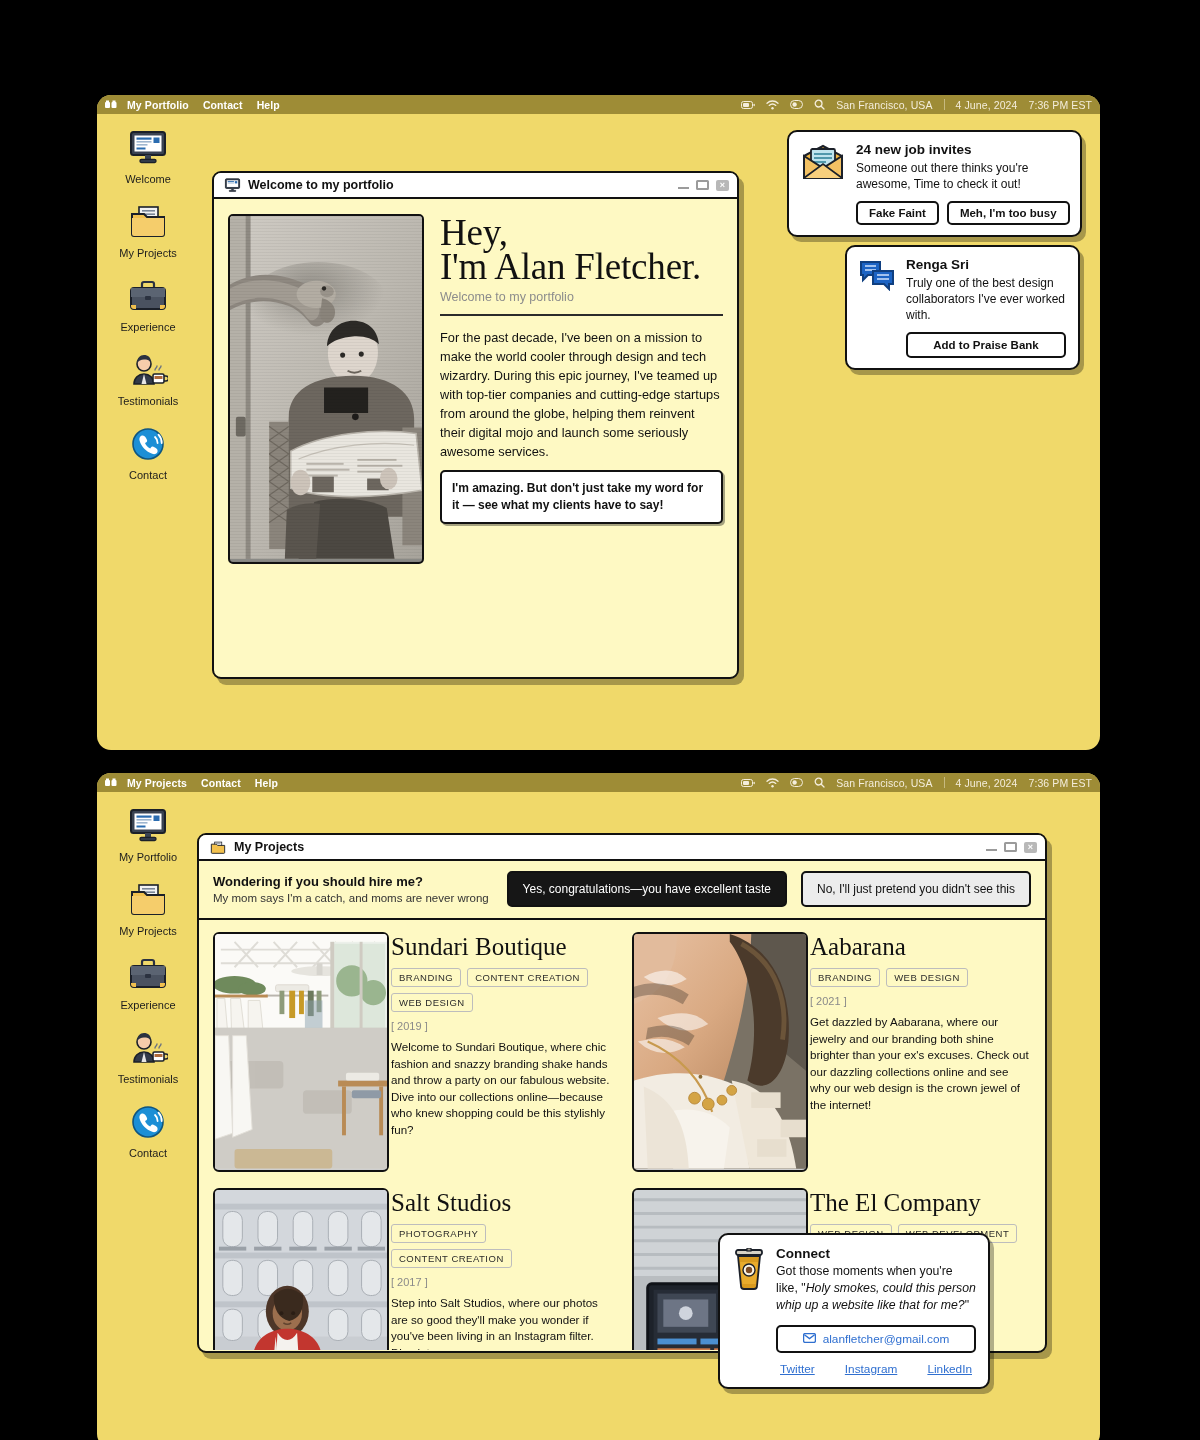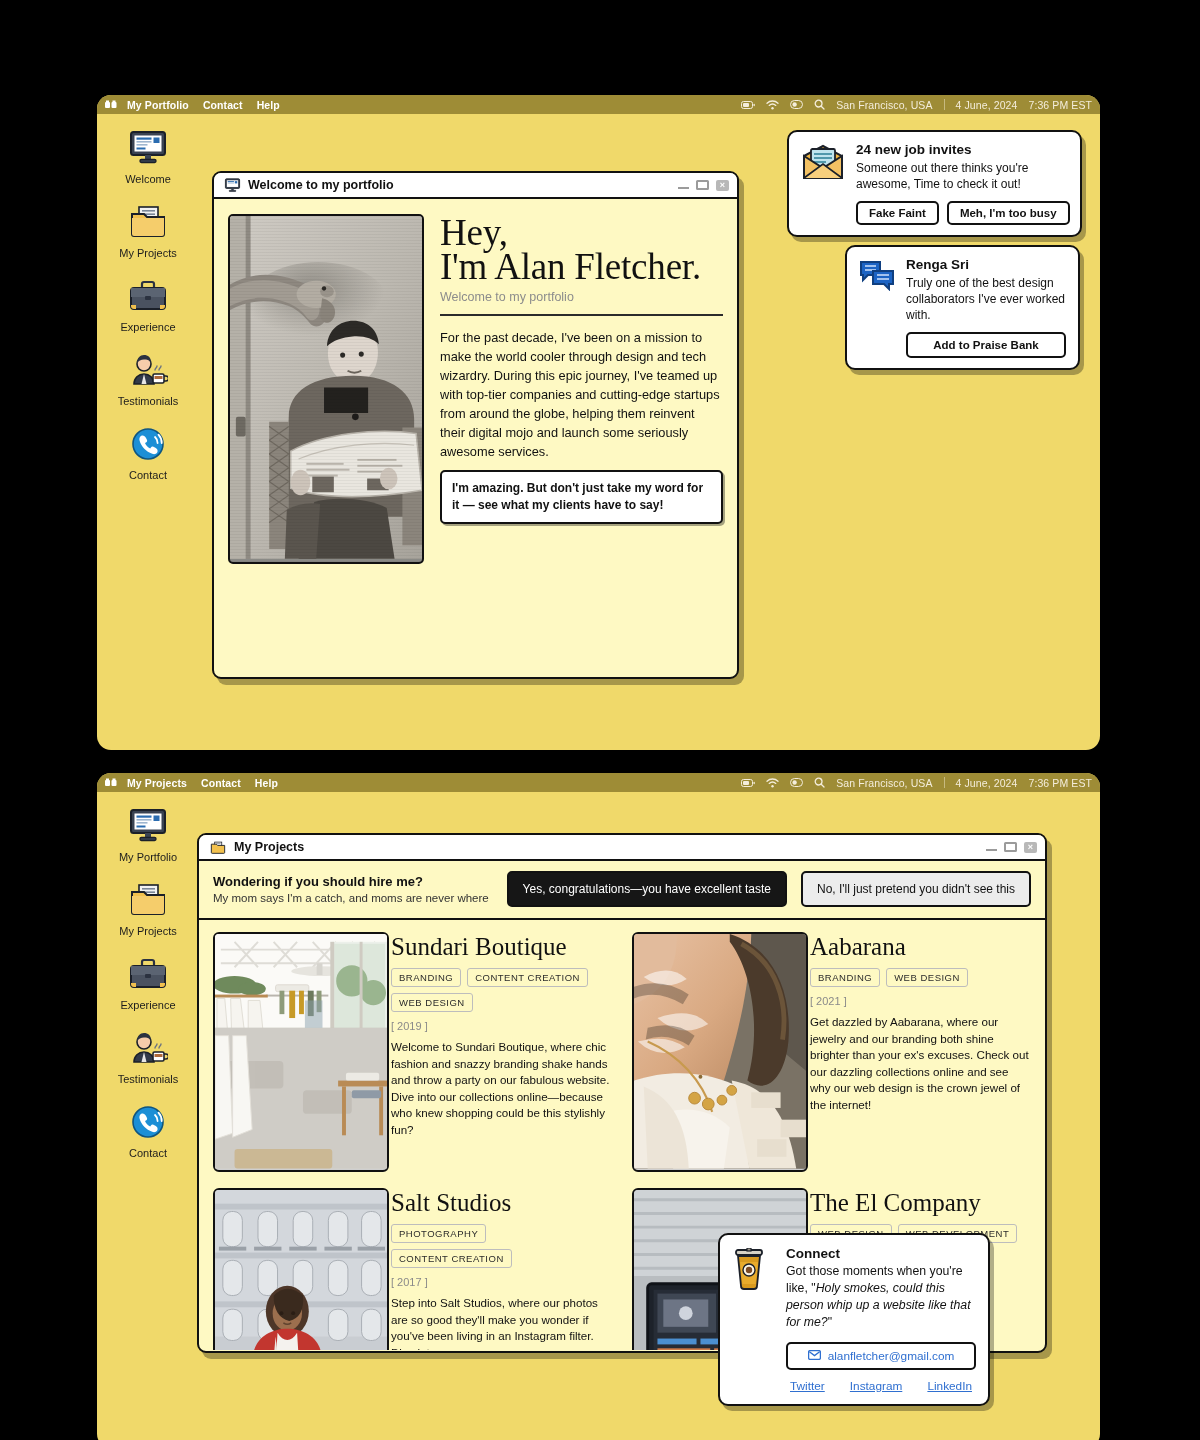--- a/index.html
+++ b/index.html
@@ -169,21 +169,21 @@
     font-size: 9.5px; letter-spacing:.5px; color:#2b2b2b; white-space:nowrap;
   }
   .proj-year { font-size: 11px; color:#8a8a8a; margin-top: 8px; }
   .proj-desc { font-size: 11.6px; line-height: 16.5px; color:#111; margin-top: 7px; }
 
   
   #notif-connect {
     left: 718px; top: 1233px; width: 272px;
     position:absolute; background:#fff; border:2.5px solid #111; border-radius:10px;
     box-shadow: 4px 5px 0 rgba(0,0,0,.3);
-    padding: 11px 12px; display:flex; gap:20px; z-index: 6;
+    padding: 11px 12px; display:flex; gap:10px; z-index: 6;
   }
   .connect-text { font-size: 12.3px; line-height: 17px; color:#111; margin-top:2px; }
   .connect-text i { font-style: italic; }
   .email-btn {
     margin-top: 11px; border:2px solid #111; border-radius:5px;
     display:flex; align-items:center; justify-content:center; gap:7px;
     padding: 5px 8px; font-size: 11.8px; color:#2f6fd0;
   }
   .social {
     display:flex; justify-content:space-between; margin-top: 9px; padding: 0 4px;
@@ -597,21 +597,21 @@
         <span class="ctl-max">
               <i></i>
             </span>
         <span class="ctl-close">×</span>
       </span>
     </div>
 
     <div class="hire-bar">
       <div class="hire-left">
         <div class="hire-q">Wondering if you should hire me?</div>
-        <div class="hire-s">My mom says I'm a catch, and moms are never where</div>
+        <div class="hire-s">My mom says I'm a catch, and moms are never wrong</div>
       </div>
       <span class="hire-yes">Yes, congratulations—you have excellent taste</span>
       <span class="hire-no">No, I'll just pretend you didn't see this</span>
     </div>
 
     <div class="proj-grid">
 
       <div class="proj">
         <div class="proj-thumb">
           <svg class="ph" viewBox="0 0 176 240" preserveAspectRatio="none">

